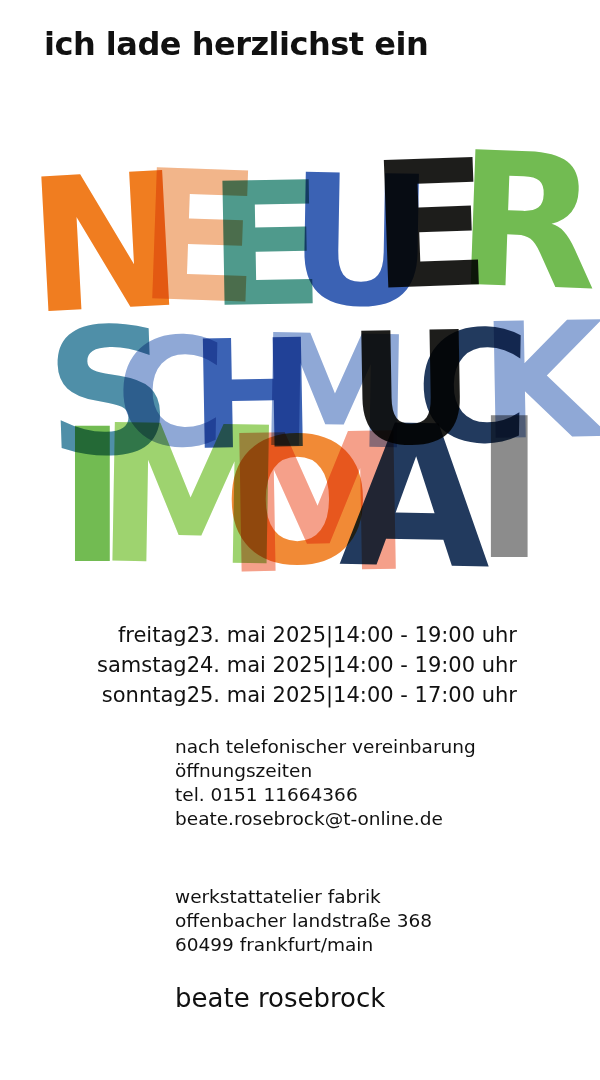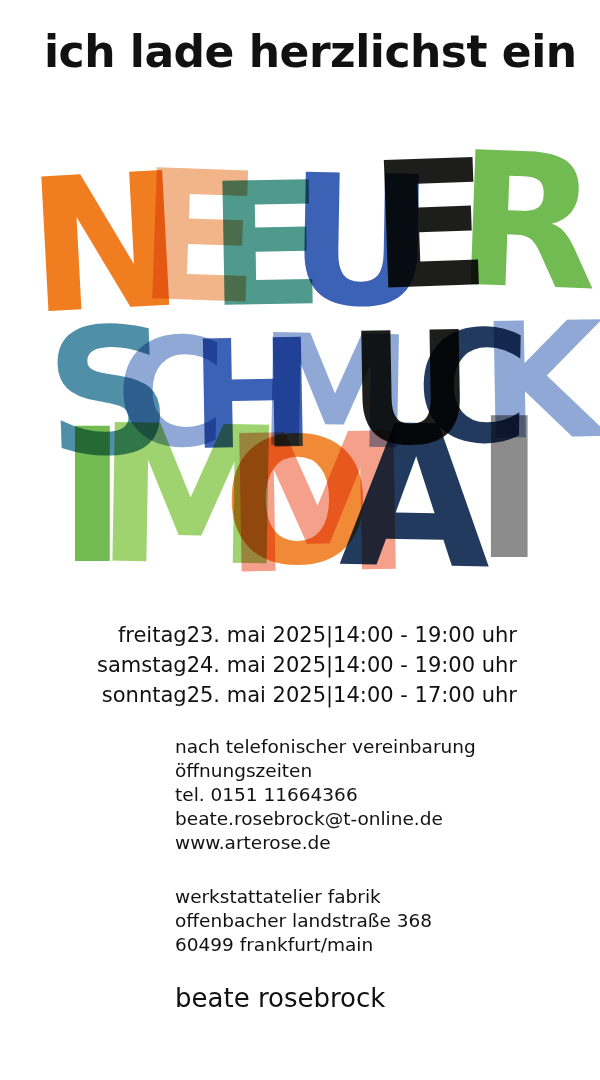--- a/index.html
+++ b/index.html
@@ -17,21 +17,21 @@
   }
 
   
   .headline {
     position: absolute;
     top: 24px;
     left: 44px;
     width: 520px;
   }
   .headline .line {
-    font-size: 44px;
+    font-size: 32px;
     font-weight: bold;
     letter-spacing: -0.5px;
     line-height: 1.28;
     color: #111111;
     white-space: nowrap;
   }
 
   
   .poster {
     position: absolute;
@@ -144,21 +144,20 @@
         </tr>
       </tbody>
   </table>
 </div>
 
 <div class="info info-hours" id="info-hours">
     <div>nach telefonischer vereinbarung</div>
     <div>öffnungszeiten</div>
     <div>tel. 0151 11664366</div>
     <div>beate.rosebrock@t-online.de</div>
-    <div>www.arterose.de</div>
   </div>
 
 <div class="info info-address" id="info-address">
     <div>werkstattatelier fabrik</div>
     <div>offenbacher landstraße 368</div>
     <div>60499 frankfurt/main</div>
   </div>
 
 <div class="signature">
   <div>beate rosebrock</div>

